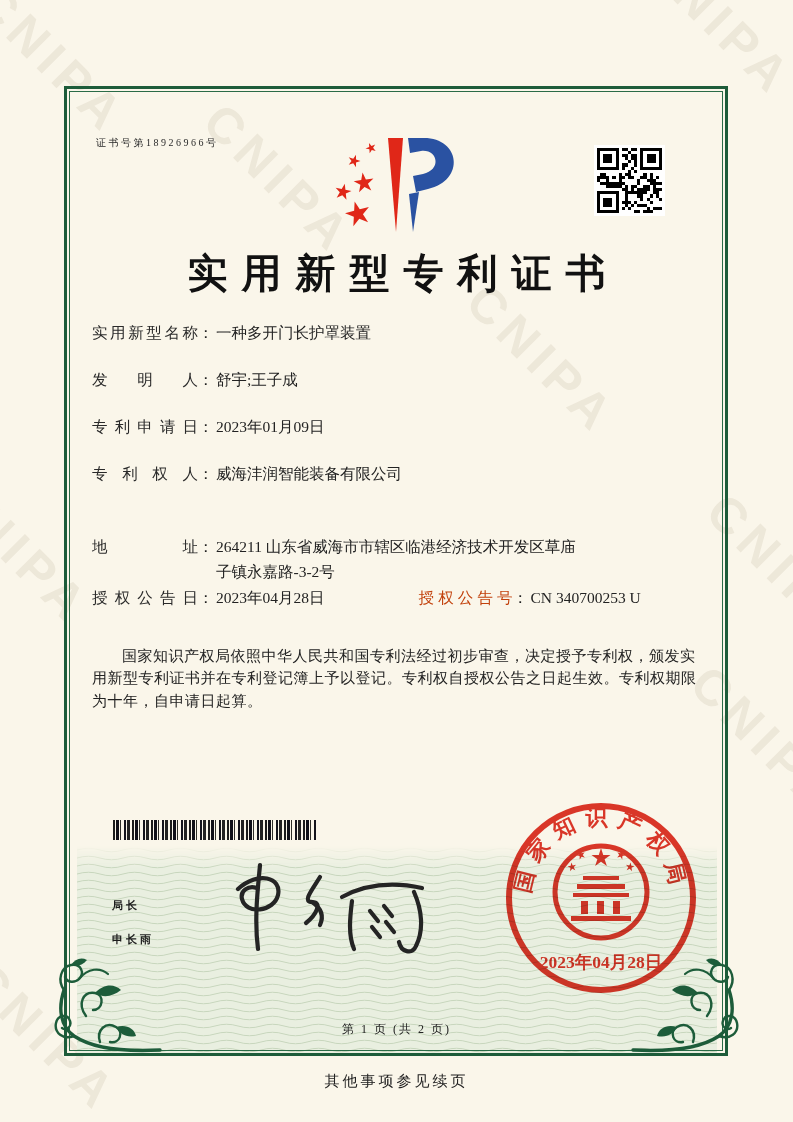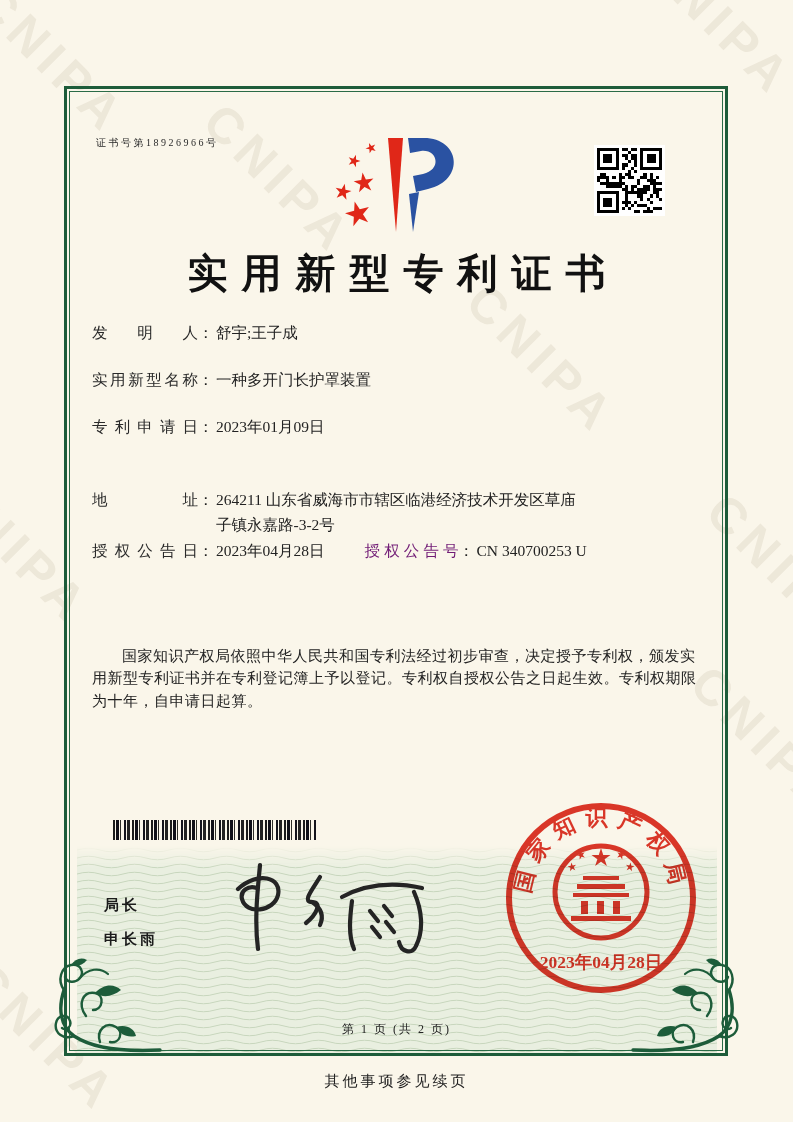--- a/index.html
+++ b/index.html
@@ -38,39 +38,39 @@
   .fields{position:absolute;left:92px;top:320px;width:624px;font-size:15.5px;line-height:25px;}
   .frow{margin-bottom:22px;white-space:nowrap;}
   .flabel{display:inline-block;width:106px;text-align:justify;text-align-last:justify;
           vertical-align:top;color:#2a2a2a;}
   .fcolon{display:inline-block;width:18px;vertical-align:top;}
   .fvalue{display:inline-block;vertical-align:top;color:#222;}
   .addr-lines{display:inline-block;vertical-align:top;white-space:normal;width:448px;}
   .frow.addr{margin-bottom:1px;margin-top:48px;}
   .frow.grant{display:flex;}
   .flabel2{display:inline-block;width:94px;text-align:justify;text-align-last:justify;
-           vertical-align:top;color:#701a75;margin-left:40px;}
+           vertical-align:top;color:#c2410c;margin-left:94px;}
 
   
   .paras{position:absolute;left:92px;top:645px;width:618px;font-size:15px;line-height:22.4px;
          letter-spacing:.5px;color:#222;}
   .paras p{margin:0;text-indent:2em;}
 
   
   .barcode{position:absolute;left:113px;top:820px;width:203px;height:20px;
     background:repeating-linear-gradient(90deg,
       #1b1b1b 0 1.5px,transparent 1.5px 3px,
       #101018 3px 6px,transparent 6px 7px,
       #30302a 7px 8px,transparent 8px 11px,
       #14141c 11px 12.5px,transparent 12.5px 14px,
       #222 14px 17px,transparent 17px 19px);}
 
   
-  .signer{position:absolute;left:104px;top:888px;font-family:"Liberation Sans","DejaVu Sans",sans-serif;
-          font-weight:bold;font-size:15px;letter-spacing:3px;color:#1c1c1c;line-height:34px;}
+  .signer{position:absolute;left:112px;top:888px;font-family:"Liberation Sans","DejaVu Sans",sans-serif;
+          font-weight:bold;font-size:11px;letter-spacing:3px;color:#1c1c1c;line-height:34px;}
   .signature{position:absolute;left:224px;top:857px;width:218px;height:98px;}
 
   
   .seal{position:absolute;left:503px;top:800px;width:196px;height:196px;opacity:.93;
         mix-blend-mode:multiply;}
 
   
   .page-info{position:absolute;left:0;top:1021px;width:100%;text-align:center;
              font-size:12px;letter-spacing:2px;color:#222;}
   .cont-note{position:absolute;left:0;top:1072px;width:100%;text-align:center;
@@ -287,27 +287,30 @@
         <rect x="0" y="14" width="7" height="7" fill="#000"></rect>
         <rect x="1" y="15" width="5" height="5" fill="#fff"></rect>
         <rect x="2" y="16" width="3" height="3" fill="#000"></rect>
       </svg>
   </div>
 
   <div class="title">实用新型专利证书</div>
 
   <div class="fields">
     <div class="frow">
+      <span class="flabel">实用新型名称</span><span class="fcolon">：</span><span class="fvalue">一种多开门长护罩装置</span>
+    </div>
+    <div class="frow">
       <span class="flabel">发明人</span><span class="fcolon">：</span><span class="fvalue">舒宇;王子成</span>
-    </div>
-    <div class="frow">
-      <span class="flabel">实用新型名称</span><span class="fcolon">：</span><span class="fvalue">一种多开门长护罩装置</span>
     </div>
     <div class="frow">
       <span class="flabel">专利申请日</span><span class="fcolon">：</span><span class="fvalue">2023年01月09日</span>
+    </div>
+    <div class="frow">
+      <span class="flabel">专利权人</span><span class="fcolon">：</span><span class="fvalue">威海沣润智能装备有限公司</span>
     </div>
     <div class="frow addr">
       <span class="flabel">地址</span><span class="fcolon">：</span><span class="fvalue addr-lines"><span>264211 山东省威海市市辖区临港经济技术开发区草庙</span><br><span>子镇永嘉路-3-2号</span></span>
     </div>
     <div class="frow grant">
       <span class="flabel">授权公告日</span>
         <span class="fcolon">：</span>
         <span class="fvalue">2023年04月28日</span>
       <span class="flabel2">授权公告号</span>
         <span class="fcolon">：</span>

